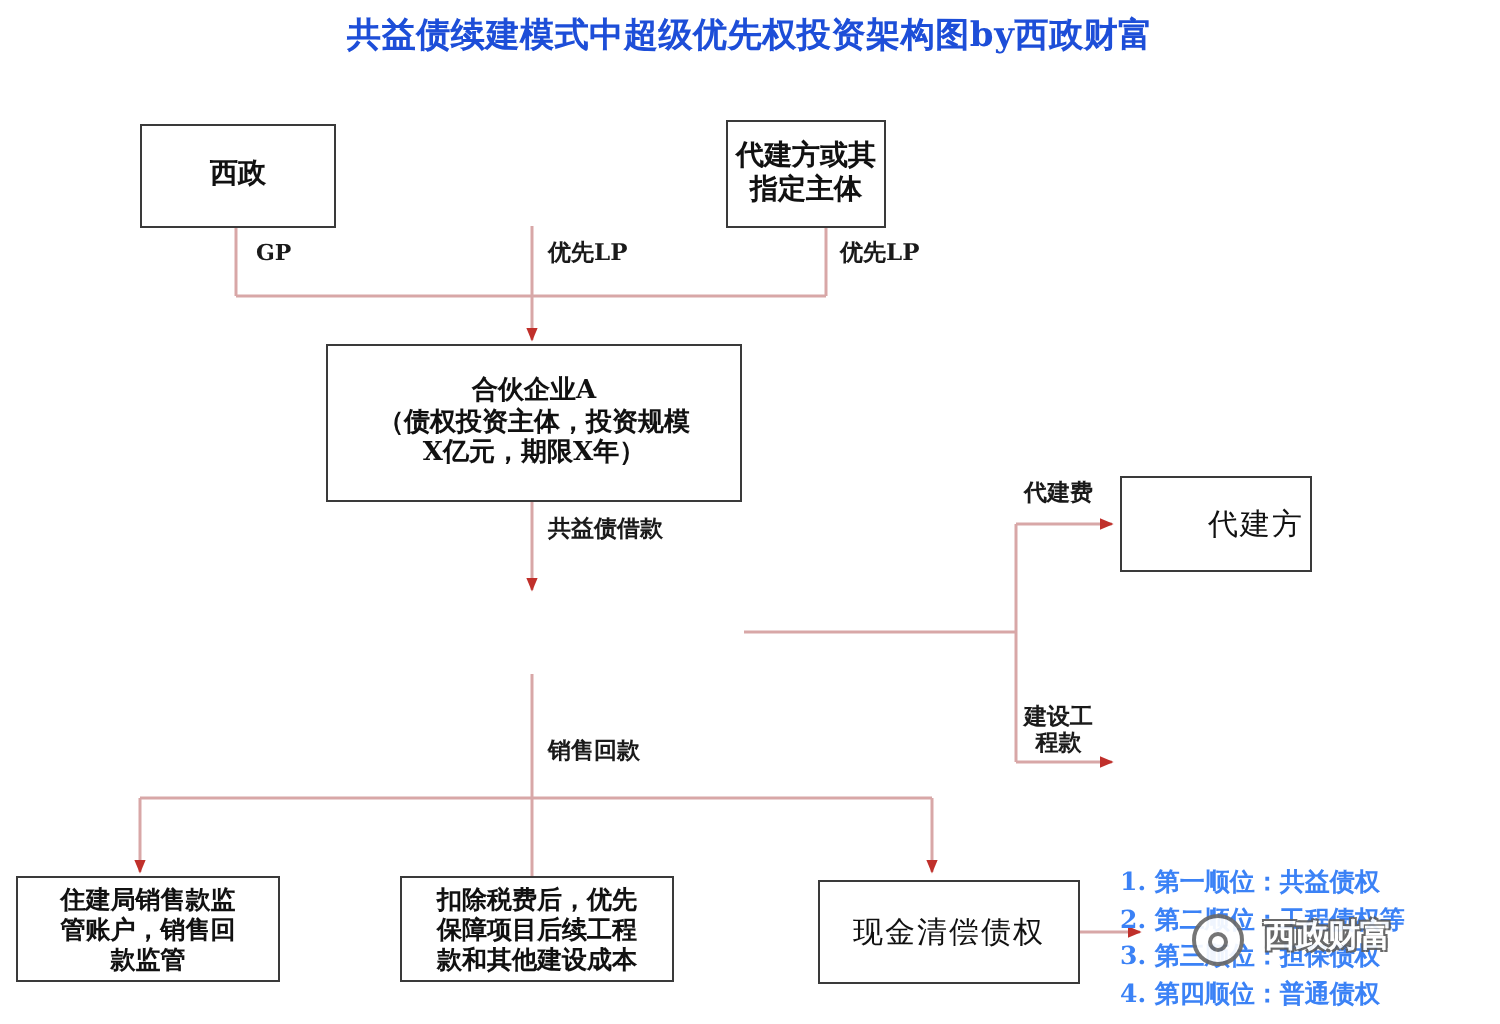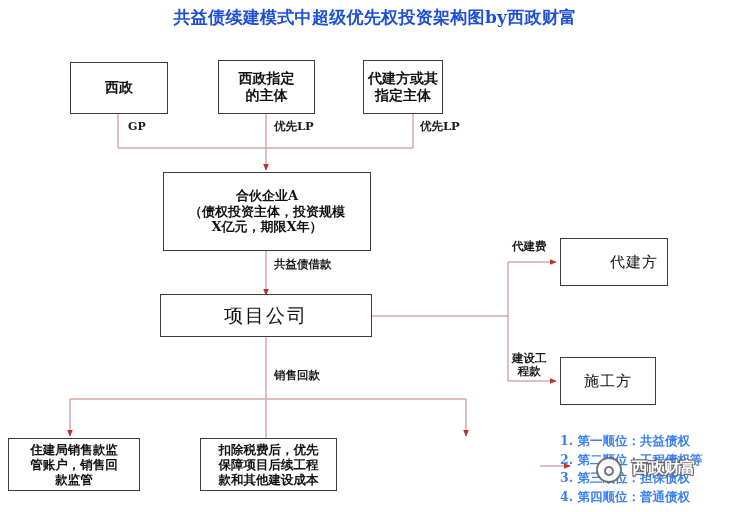--- a/index.html
+++ b/index.html
@@ -171,60 +171,53 @@
       <path d="M466,399 L466,436" marker-end="url(#ah)"></path>
 
       <path d="M540,466 L570,466" marker-end="url(#ah)"></path>
     </g>
   </svg>
 
   <div class="node n-med" style="left:70px; top:62px; width:98px; height:52px;">
     <span class="txt">西政</span>
   </div>
 
-  <div class="node n-med" style="left:218px; top:60px; width:97px; height:54px;">
-    <span class="txt">西政指定
-的主体</span>
-  </div>
 
   <div class="node n-med" style="left:363px; top:60px; width:80px; height:54px;">
     <span class="txt">代建方或其
 指定主体</span>
   </div>
 
   <div class="node n-small" style="left:163px; top:172px; width:208px; height:79px;">
     <span class="txt">合伙企业A
 （债权投资主体，投资规模
 X亿元，期限X年）</span>
   </div>
 
-  <div class="node n-big" style="left:160px; top:294px; width:212px; height:43px;">
-    <span class="txt">项目公司</span>
-  </div>
-
-  <div class="node n-mid17" style="left:560px; top:238px; width:108px; height:48px;padding-left:40px;">
+
+  <div class="node n-mid17" style="left:560px; top:238px; width:96px; height:48px;padding-left:40px;">
     <span class="txt">代建方</span>
   </div>
 
-  <div class="node n-mid17" style="left:560px; top:357px; width:96px; height:48px;">
-    <span class="txt">施工方</span>
-  </div>
 
   <div class="node n-tiny" style="left:8px; top:438px; width:132px; height:53px;">
     <span class="txt">住建局销售款监
 管账户，销售回
 款监管</span>
   </div>
 
   <div class="node n-tiny" style="left:200px; top:438px; width:137px; height:53px;">
     <span class="txt">扣除税费后，优先
 保障项目后续工程
 款和其他建设成本</span>
   </div>
 
+  <div class="node n-mid17" style="left:409px; top:440px; width:131px; height:52px;">
+    <span class="txt">现金清偿债权</span>
+  </div>
 
   <div class="edge-label lbl-sm" style="left:128px; top:121px;">GP</div>
 
   <div class="edge-label" style="left:274px; top:120px;">优先LP</div>
 
   <div class="edge-label" style="left:420px; top:120px;">优先LP</div>
 
   <div class="edge-label" style="left:274px; top:258px;">共益债借款</div>
 
   <div class="edge-label" style="left:512px; top:240px;">代建费</div>

